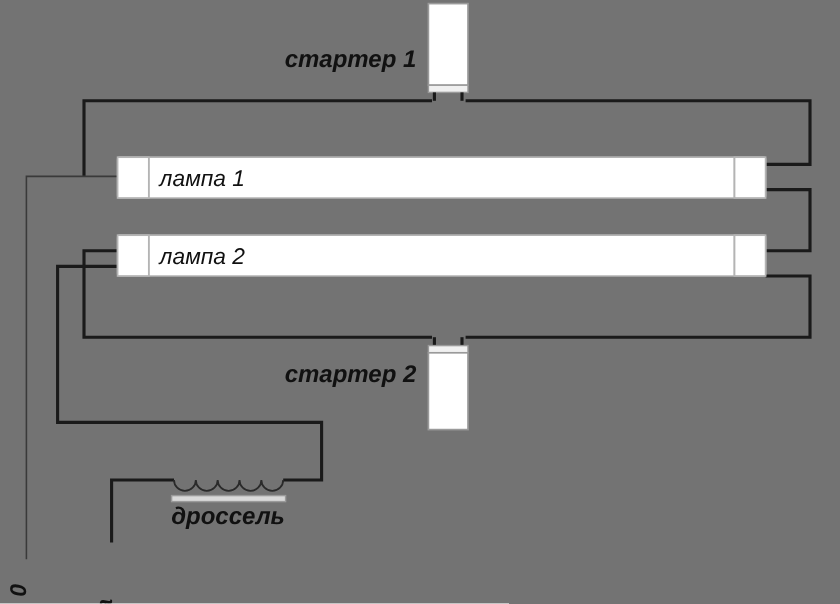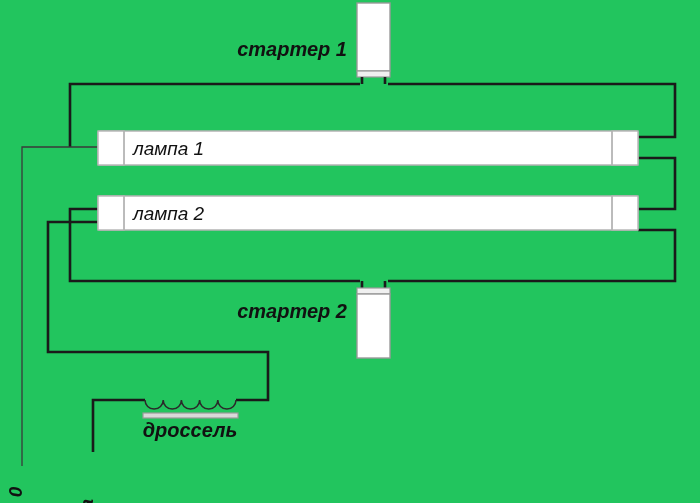--- a/index.html
+++ b/index.html
@@ -4,21 +4,21 @@
 <style>
   html, body {
     margin: 0;
     padding: 0;
     background: #ffffff;
   }
   #diagram-root {
     position: relative;
     width: 700px;
     height: 503px;
-    background: #22c55e;
+    background: #737373;
     font-family: "Liberation Sans", sans-serif;
     overflow: hidden;
   }
   svg#circuit {
     position: absolute;
     left: 0;
     top: 0;
     width: 700px;
     height: 503px;
   }

